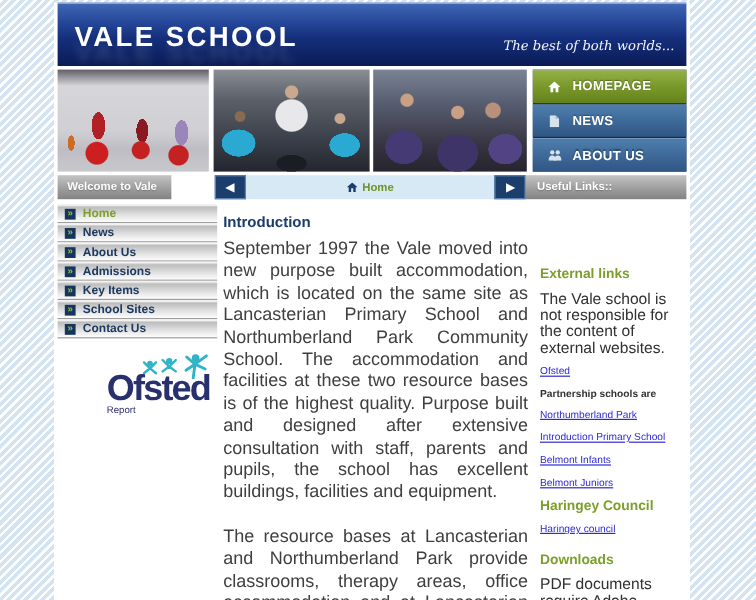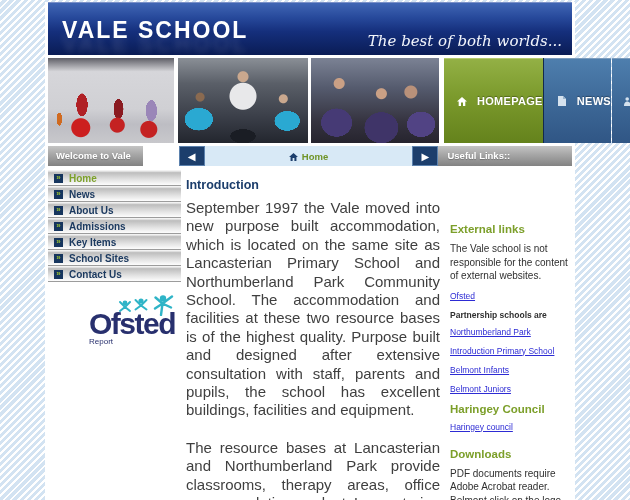--- a/index.html
+++ b/index.html
@@ -16,21 +16,21 @@
     background:linear-gradient(180deg,#4066b4 0%,#27499b 28%,#152f7c 55%,#0a1c55 100%);
     border-top:1px solid #7a90c8;
   }
   .logo {
     position:absolute; left:14px; top:14px; color:#ffffff;
     font-size:23px; font-weight:bold; letter-spacing:2px;
     text-shadow:0 14px 6px rgba(255,255,255,0.12);
   }
   .tagline {
     position:absolute; right:10px; top:29px; color:#f2f5fb;
-    font-family:"DejaVu Serif", serif; font-style:italic; font-size:15px;
+    font-family:"DejaVu Serif", serif; font-style:italic; font-size:11px;
   }
 
   
   .strip { display:flex; height:85px; margin-top:3px; }
   .photo { height:85px; }
   .p1 { width:126px; margin-right:4px;
     background:
       radial-gradient(circle 10px at 26% 82%, #cc1f1f 0 9px, transparent 10px),
       radial-gradient(circle 8px at 55% 79%, #c42222 0 7px, transparent 8px),
       radial-gradient(circle 9px at 80% 84%, #c42222 0 8px, transparent 9px),
@@ -54,21 +54,21 @@
   .p3 { width:128px; margin-right:5px;
     background:
       radial-gradient(circle 6px at 22% 30%, #caa085 0 5px, transparent 6px),
       radial-gradient(circle 6px at 55% 42%, #caa085 0 5px, transparent 6px),
       radial-gradient(circle 7px at 78% 40%, #b9917a 0 6px, transparent 7px),
       radial-gradient(ellipse 22px 20px at 20% 76%, #463a75 0 70%, transparent 71%),
       radial-gradient(ellipse 24px 22px at 55% 82%, #3f3468 0 70%, transparent 71%),
       radial-gradient(ellipse 20px 18px at 86% 78%, #514384 0 70%, transparent 71%),
       linear-gradient(180deg,#7b8294 0%,#555b6e 35%,#35333f 75%,#26242e 100%);
   }
-  .nav { width:128px; display:flex; flex-direction:row; gap:1px; background:#12294d; }
+  .nav { width:128px; display:flex; flex-direction:column; gap:1px; background:#12294d; }
   .nav-btn {
     flex:1; display:flex; align-items:center; gap:9px; padding-left:12px;
     color:#ffffff; font-size:11px; font-weight:bold; letter-spacing:0.3px;
     cursor:pointer; text-shadow:0 -1px 1px rgba(0,0,0,0.35);
   }
   .nav-home   { background:linear-gradient(180deg,#93b045 0%,#7b9a2c 45%,#64821c 100%); border-top:1px solid #b4ca6e; }
   .nav-blue, .nav-blue2 { background:linear-gradient(180deg,#4e7ead 0%,#3c6796 55%,#305685 100%); border-top:1px solid #7c9cbd; }
   .nav-dark   { background:linear-gradient(180deg,#3a6390 0%,#2a4c74 55%,#1d3a5e 100%); border-top:1px solid #6488ab; }
   .nav-icon { width:12px; display:flex; justify-content:center; }
 
@@ -112,21 +112,21 @@
   .ofsted-figs { display:block; margin:0 0 -7px auto; }
   .ofsted-word { font-size:30px; font-weight:bold; color:#28306e; letter-spacing:-1.5px; line-height:30px; }
   .ofsted-sub { font-size:8px; font-weight:normal; color:#28306e; text-align:left; margin-top:-2px; }
 
   .main { width:265px; padding:6px 6px 0 5px; }
   .main h2 { font-size:12.5px; font-weight:bold; color:#1b3d6b; margin:2px 0 7px 0; }
   .main p { font-size:15px; color:#3f3f3f; text-align:justify; line-height:18.4px; margin-bottom:19px; }
 
   .rightcol { width:126px; padding:4px 2px 0 4px;margin-top:45px; }
   .rc-h { font-size:11.5px; font-weight:bold; color:#7c9f2a; margin:4px 0 7px 0; }
-  .rc-note { font-size:10px; color:#303030; line-height:13.5px; margin-bottom:8px; }
+  .rc-note { font-size:13px; color:#303030; line-height:13.5px; margin-bottom:8px; }
   .rc-bold { font-size:8.5px; font-weight:bold; color:#303030; margin:9px 0 7px 0; }
   .rc-link { display:block; font-size:8.5px; color:#2d2bd4; text-decoration:underline; margin:0 0 9px 0; cursor:pointer; }
   .pdf-icon { margin-top:4px; width:21px; height:23px; background:#ffffff; border:1px solid #b8b8b8; position:relative; cursor:pointer; }
   .pdf-strip { position:absolute; left:1px; bottom:1px; width:15px; height:3px; background:#c81f25; }
 </style>
 </head>
 <body>
 
 <div class="page">
 

